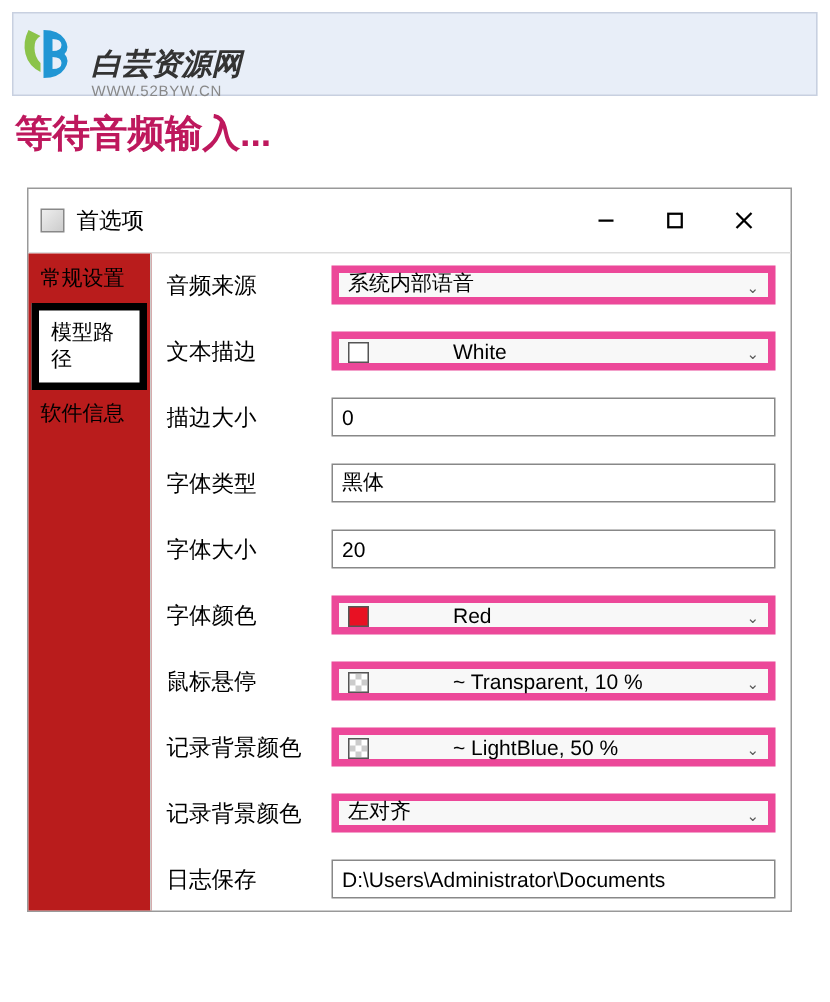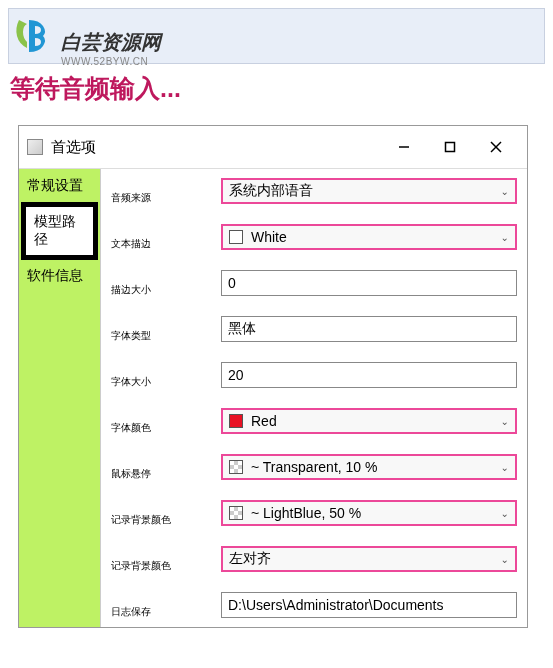--- a/index.html
+++ b/index.html
@@ -16,30 +16,30 @@
 .status-text { color: #be185d; font-size: 25px; font-weight: bold; margin: 4px 10px 20px 10px; }
 
 .window { border: 1px solid #999; margin: 10px 8px 0 18px; background: #fff; width: 510px; }
 .titlebar { display: flex; align-items: center; padding: 6px 8px; border-bottom: 1px solid #ddd; }
 .titlebar-icon { width: 16px; height: 16px; border: 1px solid #888; background: linear-gradient(135deg,#eee,#ccc); margin-right: 8px; }
 .titlebar-title { flex: 1; font-size: 15px; }
 .titlebar-controls { display: flex; gap: 0; }
 .win-btn { width: 46px; height: 30px; display: flex; align-items: center; justify-content: center; font-size: 14px; cursor: pointer; }
 
 .window-body { display: flex; }
-.sidebar { width: 82px; border-right: 1px solid #ccc; background: #bef264; padding-top: 2px; }
+.sidebar { width: 82px; border-right: 1px solid #ccc; background: #b91c1c; padding-top: 2px; }
 .tab { padding: 6px 8px; font-size: 14px; cursor: pointer; }
 .tab.selected { border: 5px solid #000000; background: #fff; margin: 1px 2px; }
 
 .content { flex: 1; padding: 8px 10px; }
 .row { display: flex; align-items: center; margin-bottom: 18px; }
-.row-label { width: 110px; font-size: 10px; margin-top: 14px; }
+.row-label { width: 110px; font-size: 15px; }
 .row-input { flex: 1; }
 .row-input input[type=text] { width: 100%; border: 1px solid #888; padding: 3px 6px; font-size: 14px; height: 26px; }
-.dropdown { width: 100%; border: 2px solid #ec4899; height: 26px; display: flex; align-items: center; padding: 0 6px; background: #f8f8f8; cursor: pointer; position: relative; }
+.dropdown { width: 100%; border: 5px solid #ec4899; height: 26px; display: flex; align-items: flex-end; padding: 0 6px; background: #f8f8f8; cursor: pointer; position: relative; gap: 48px; }
 .dropdown .swatch { width: 14px; height: 14px; border: 1px solid #555; margin-right: 8px; }
 .dropdown .checker { background: repeating-conic-gradient(#ccc 0 25%, #fff 0 50%) 0 0/8px 8px; }
 .dropdown .checkbox { width: 14px; height: 14px; border: 1px solid #555; margin-right: 8px; background: #fff; }
 .dropdown .dd-label { flex: 1; font-size: 14px; }
 .dropdown .chev { font-size: 10px; color: #555; }
 </style>
 </head>
 <body>
 
 <div class="banner">

